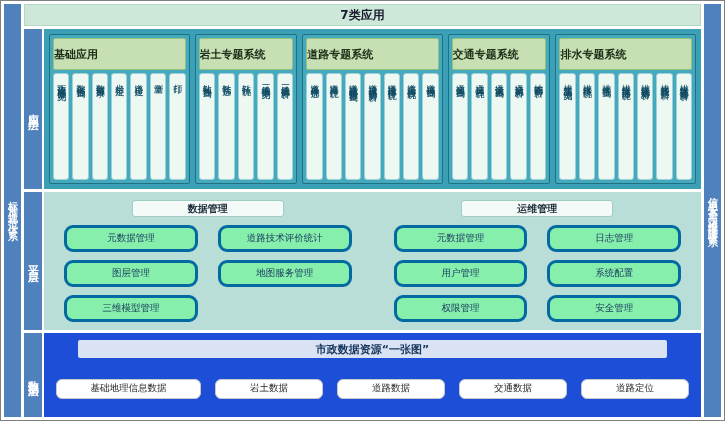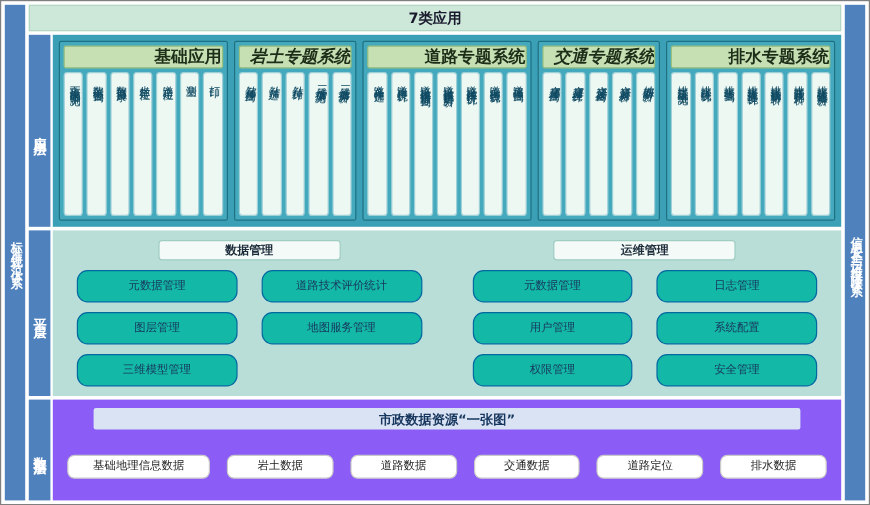--- a/index.html
+++ b/index.html
@@ -43,25 +43,25 @@
   
   .layer.app{ flex: 1; min-height: 0; }
   .app-content{
     flex: 1; background: #3ba0b5; padding: 5px; display: flex; gap: 5px; min-width: 0;
   }
   .group{
     display: flex; flex-direction: column; gap: 3px;
     background: #45a9bd; border: 1px solid #1e7183; border-radius: 2px;
     padding: 3px; min-width: 0;
   }
-  .g7{ flex: 7; } .g5{ flex: 5; font-style: italic; }
+  .g7{ flex: 7; } .g5{ flex: 5; }
   .group-header{
-    height: 19px; background: #c6e0b4; border: 1px solid #99bf7d; border-radius: 2px;
-    display: flex; align-items: center; justify-content: flex-end;
-    font-size: 14px; font-weight: bold; color: #1d2e18; white-space: nowrap; overflow: hidden;
+    height: 32px; background: #c6e0b4; border: 1px solid #99bf7d; border-radius: 2px;
+    display: flex; align-items: center; justify-content: flex-start;
+    font-size: 11px; font-weight: bold; color: #1d2e18; white-space: nowrap; overflow: hidden;
   }
   .group-items{ flex: 1; display: flex; gap: 3px; min-height: 0; }
   .app-item{
     flex: 1; background: #eef8f2; border: 1px solid #9ed0d8; border-radius: 3px;
     display: flex; justify-content: center; padding-top: 3px; overflow: hidden;
     color: #0f4a63; font-size: 9px; min-width: 0;
   }
   .app-item span{ writing-mode: vertical-rl; text-orientation: upright; line-height: 1; letter-spacing: 1px; }
 
   
@@ -73,29 +73,29 @@
   .pf-header{
     width: 152px; height: 17px; background: #f4faf7; border: 1px solid #9fcdc2; border-radius: 3px;
     display: flex; align-items: center; justify-content: center;
     font-size: 10px; font-weight: bold; color: #1c2b3a;
   }
   .pf-grid{
     flex: 1; width: 100%; display: grid; grid-template-columns: 1fr 1fr;
     gap: 8px 20px; padding: 0 4px;
   }
   .pill{
-    background: #14b8a6; border: 1px solid #0369a1; border-radius: 9px;
+    background: #86efac; border: 3px solid #0369a1; border-radius: 9px;
     display: flex; align-items: center; justify-content: center;
     font-size: 9.5px; color: #17365d; white-space: nowrap; overflow: hidden;
   }
 
   
   .layer.datal{ height: 84px; }
   .data-content{
-    flex: 1; background: #8b5cf6; display: flex; flex-direction: column;
+    flex: 1; background: #1d4ed8; display: flex; flex-direction: column;
     align-items: center; gap: 9px; padding: 7px 12px; min-width: 0;
   }
   .data-title{
     width: 93%; height: 18px; background: #dae3f3; border-radius: 2px;
     display: flex; align-items: center; justify-content: center;
     font-size: 11px; font-weight: bold; color: #17365d;
   }
   .data-items{ width: 100%; flex: 1; display: flex; gap: 14px; align-items: center; }
   .data-item{
     flex: 1; height: 20px; background: #ffffff; border: 1px solid #c9c9c9; border-radius: 6px;
@@ -304,21 +304,20 @@
       <div class="data-content">
         <div class="data-title">
           <span>市政数据资源“一张图”</span>
         </div>
         <div class="data-items">
           <div class="data-item">基础地理信息数据</div>
           <div class="data-item">岩土数据</div>
           <div class="data-item">道路数据</div>
           <div class="data-item">交通数据</div>
           <div class="data-item">道路定位</div>
-          <div class="data-item">排水数据</div>
         </div>
       </div>
     </div>
 
   </div>
 
   <div class="side">
     <span class="vtext tight">信息安全与运维保障体系</span>
   </div>
 

